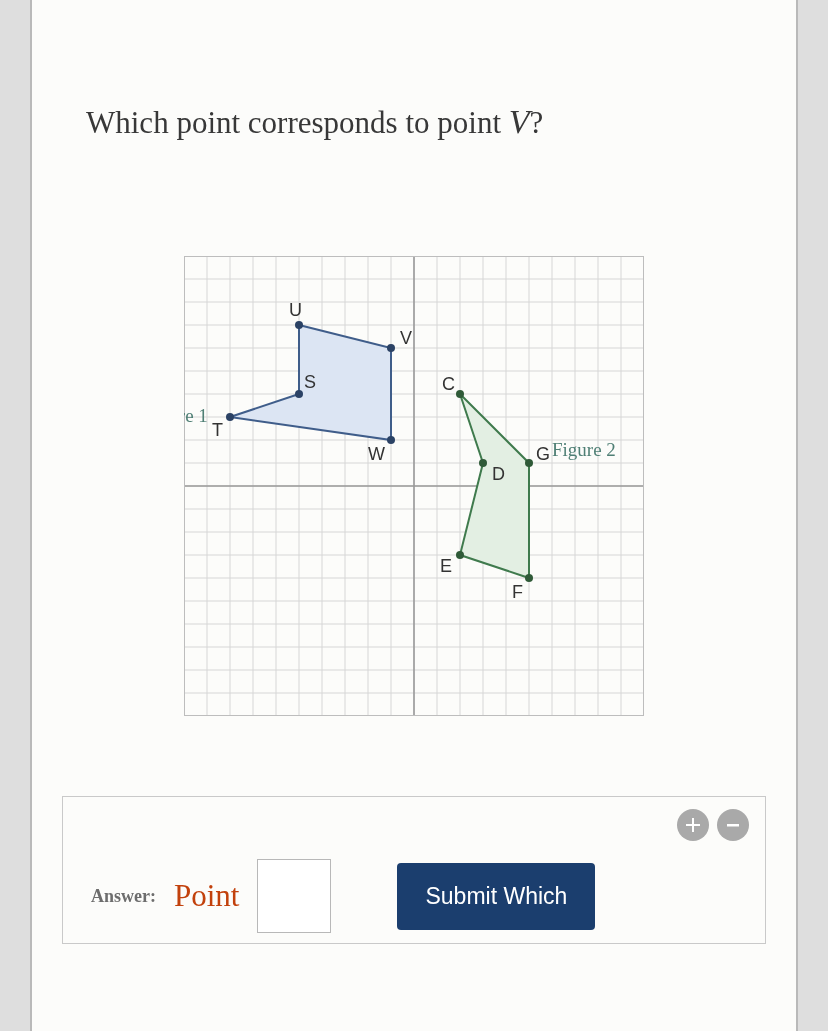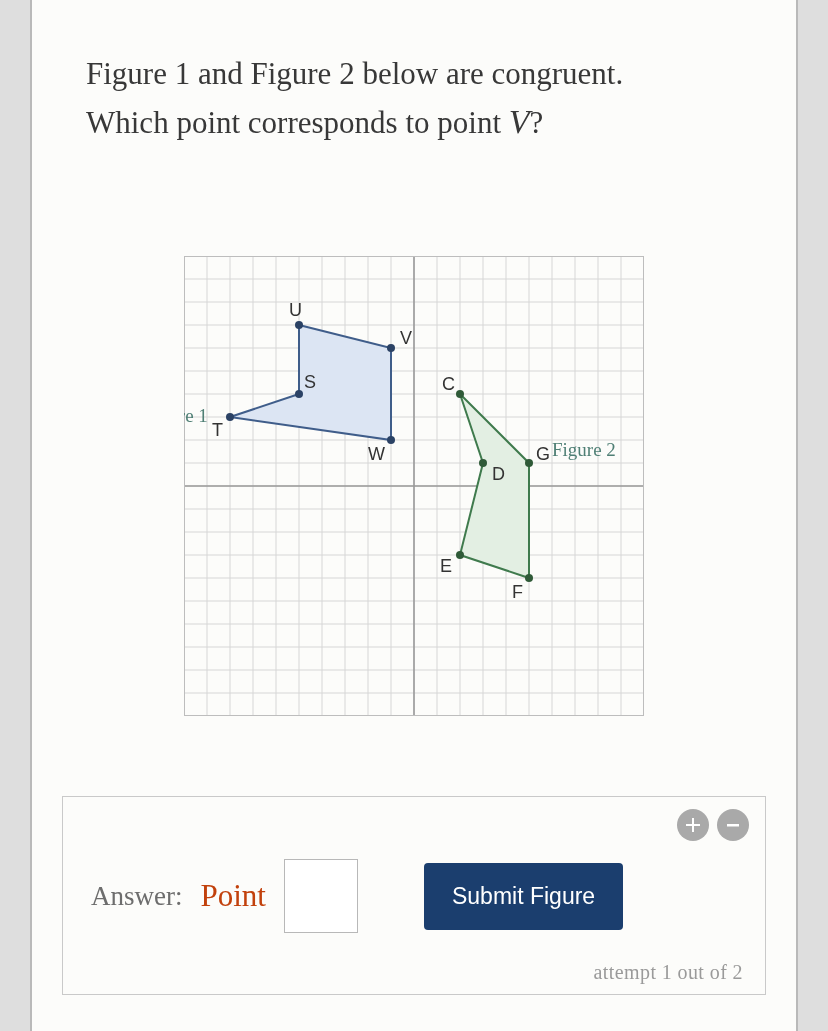--- a/index.html
+++ b/index.html
@@ -64,23 +64,24 @@
   }
   .circ-btn svg { display:block; }
   .answer-row {
     display: flex;
     align-items: center;
     gap: 18px;
     margin-top: 44px;
     margin-left: 6px;
   }
   .answer-label {
-    font-size: 27px;
+    font-size: 18px;
     color: #6d6d6d;
     font-family: Georgia, serif;
+    font-weight: bold;
   }
   .point-label {
     font-size: 31px;
     color: #c2410c;
     font-family: Georgia, serif;
   }
   .answer-input {
     width: 74px;
     height: 74px;
     border: 1px solid #b8b8b8;
@@ -108,21 +109,21 @@
     margin-top: 28px;
     letter-spacing: 0.02em;
   }
 </style>
 </head>
 <body>
 
 <div class="outer-frame">
 
   <div class="question">
-    <span>Figure 1 and Figure 2 below are congruent.</span><br>
+    <br>
     <span>Which point corresponds to point </span><span class="mathvar">V</span><span>?</span>
   </div>
 
   <div class="graph-wrap">
     <svg class="plot" width="460" height="460" viewBox="0 0 460 460">
 
       <g stroke="#d6d6d6" stroke-width="1">
 
         <line x1="0" y1="0" x2="0" y2="460"></line>
           <line x1="23" y1="0" x2="23" y2="460"></line>
@@ -230,19 +231,18 @@
               <rect x="3" y="8" width="12" height="2.5" fill="#fff"></rect>
             </svg>
         </span>
       </div>
     </div>
 
     <div class="answer-row">
       <span class="answer-label">Answer:</span>
       <span class="point-label">Point</span>
       <input class="answer-input" type="text" value="" style="">
-      <button class="submit-btn">Submit Figure</button>
+      <button class="submit-btn">Submit Which</button>
     </div>
 
-    <div class="attempt">attempt 1 out of 2</div>
   </div>
 
 </div>
 
 </body></html>

